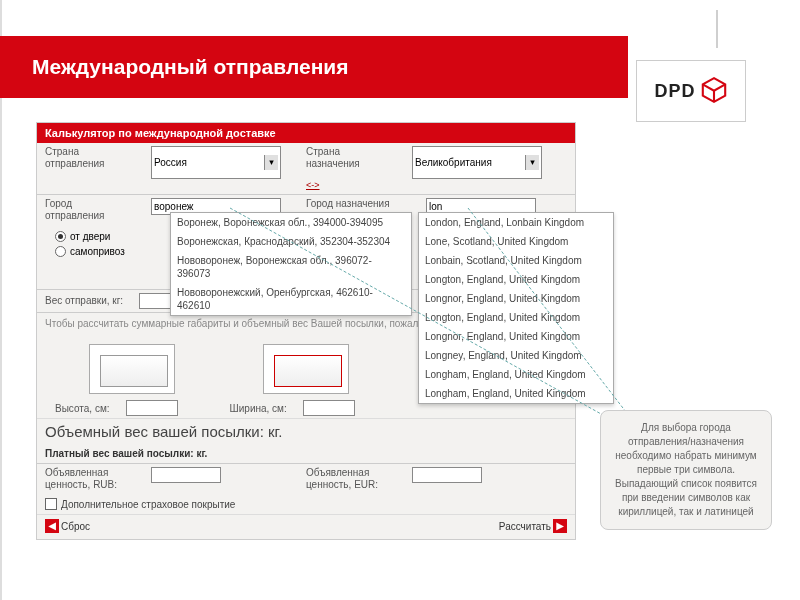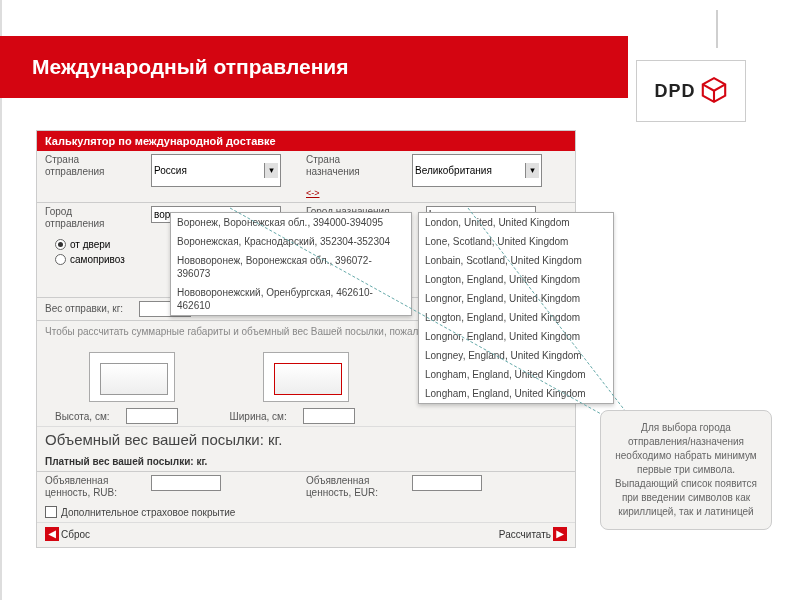--- a/index.html
+++ b/index.html
@@ -4,21 +4,21 @@
 <style>
   * { box-sizing: border-box; margin: 0; padding: 0; }
   body { font-family: Arial, sans-serif; font-size: 11px; background: #fff; width: 800px; height: 600px; position: relative; overflow: hidden; }
   .red-banner { position: absolute; left: 0; top: 36px; width: 628px; height: 62px; background: #d40511; display: flex; align-items: center; padding-left: 32px; }
   .red-banner h1 { color: #fff; font-size: 21px; font-weight: bold; }
   .logo-box { position: absolute; left: 636px; top: 60px; width: 110px; height: 62px; border: 1px solid #ccc; display: flex; align-items: center; justify-content: center; gap: 4px; background:#fff; }
   .logo-text { font-weight: bold; font-size: 18px; color: #222; letter-spacing:1px; }
   .cube-icon svg { width: 28px; height: 28px; }
   .left-edge { position:absolute; left:0; top:0; width:2px; height:600px; background:#ddd;}
   .right-bars { position:absolute; right:82px; top:10px; width:2px; height:38px; background:#cfcfcf;}
-  .panel { position: absolute; left: 36px; top: 130px; width: 540px; background: #f3f2f0; border: 1px solid #ccc; }
+  .panel { position: absolute; left: 36px; top: 122px; width: 540px; background: #f3f2f0; border: 1px solid #ccc; }
   .panel-header { background: #d40511; color: #fff; font-weight: bold; font-size: 11px; padding: 4px 8px; }
   .row { display: flex; padding: 3px 8px; align-items: flex-start; }
   .label { color: #555; font-size: 10px; width: 86px; line-height: 1.2; }
   .select { width: 130px; height: 33px; background: #fff; border: 1px solid #888; font-size: 10px; padding: 0 2px; display:flex; justify-content:space-between; align-items:center;}
   .drop-btn { width:14px; height:15px; background:#e0e0e0; border-left:1px solid #888; text-align:center; font-size:9px; line-height:15px;}
   .swap { font-size: 9px; color: #a00; text-decoration: underline; margin-left: 86px; margin-top:-2px; margin-bottom:2px;}
   .text-input { width: 130px; height: 17px; background: #fff; border: 1px solid #888; font-size: 10px; padding: 0 2px; }
   .radio-row { padding: 2px 8px 2px 18px; display:flex; align-items:center; gap:4px; font-size:10px;}
   .radio { width:11px; height:11px; border:1px solid #666; border-radius:50%; background:#fff; display:inline-flex; align-items:center; justify-content:center;}
   .radio.checked::after { content:""; width:5px; height:5px; border-radius:50%; background:#333;}
@@ -179,21 +179,21 @@
 </div>
 
 <div class="autocomplete ac-from">
   <div>Воронеж, Воронежская обл., 394000-394095</div>
   <div>Воронежская, Краснодарский, 352304-352304</div>
   <div>Нововоронеж, Воронежская обл., 396072-396073</div>
   <div>Нововоронежский, Оренбургская, 462610-462610</div>
 </div>
 
 <div class="autocomplete ac-to">
-  <div>London, United, United Kingdom</div>
+  <div>London, England, Lonbain Kingdom</div>
   <div>Lone, Scotland, United Kingdom</div>
   <div>Lonbain, Scotland, United Kingdom</div>
   <div>Longton, England, United Kingdom</div>
   <div>Longnor, England, United Kingdom</div>
   <div>Longton, England, United Kingdom</div>
   <div>Longnor, England, United Kingdom</div>
   <div>Longney, England, United Kingdom</div>
   <div>Longham, England, United Kingdom</div>
   <div>Longham, England, United Kingdom</div>
 </div>

